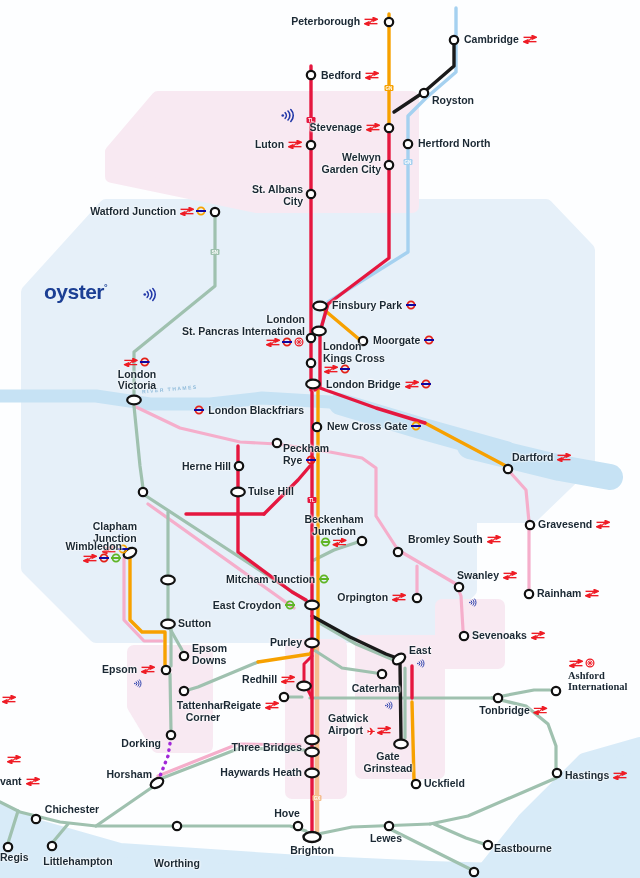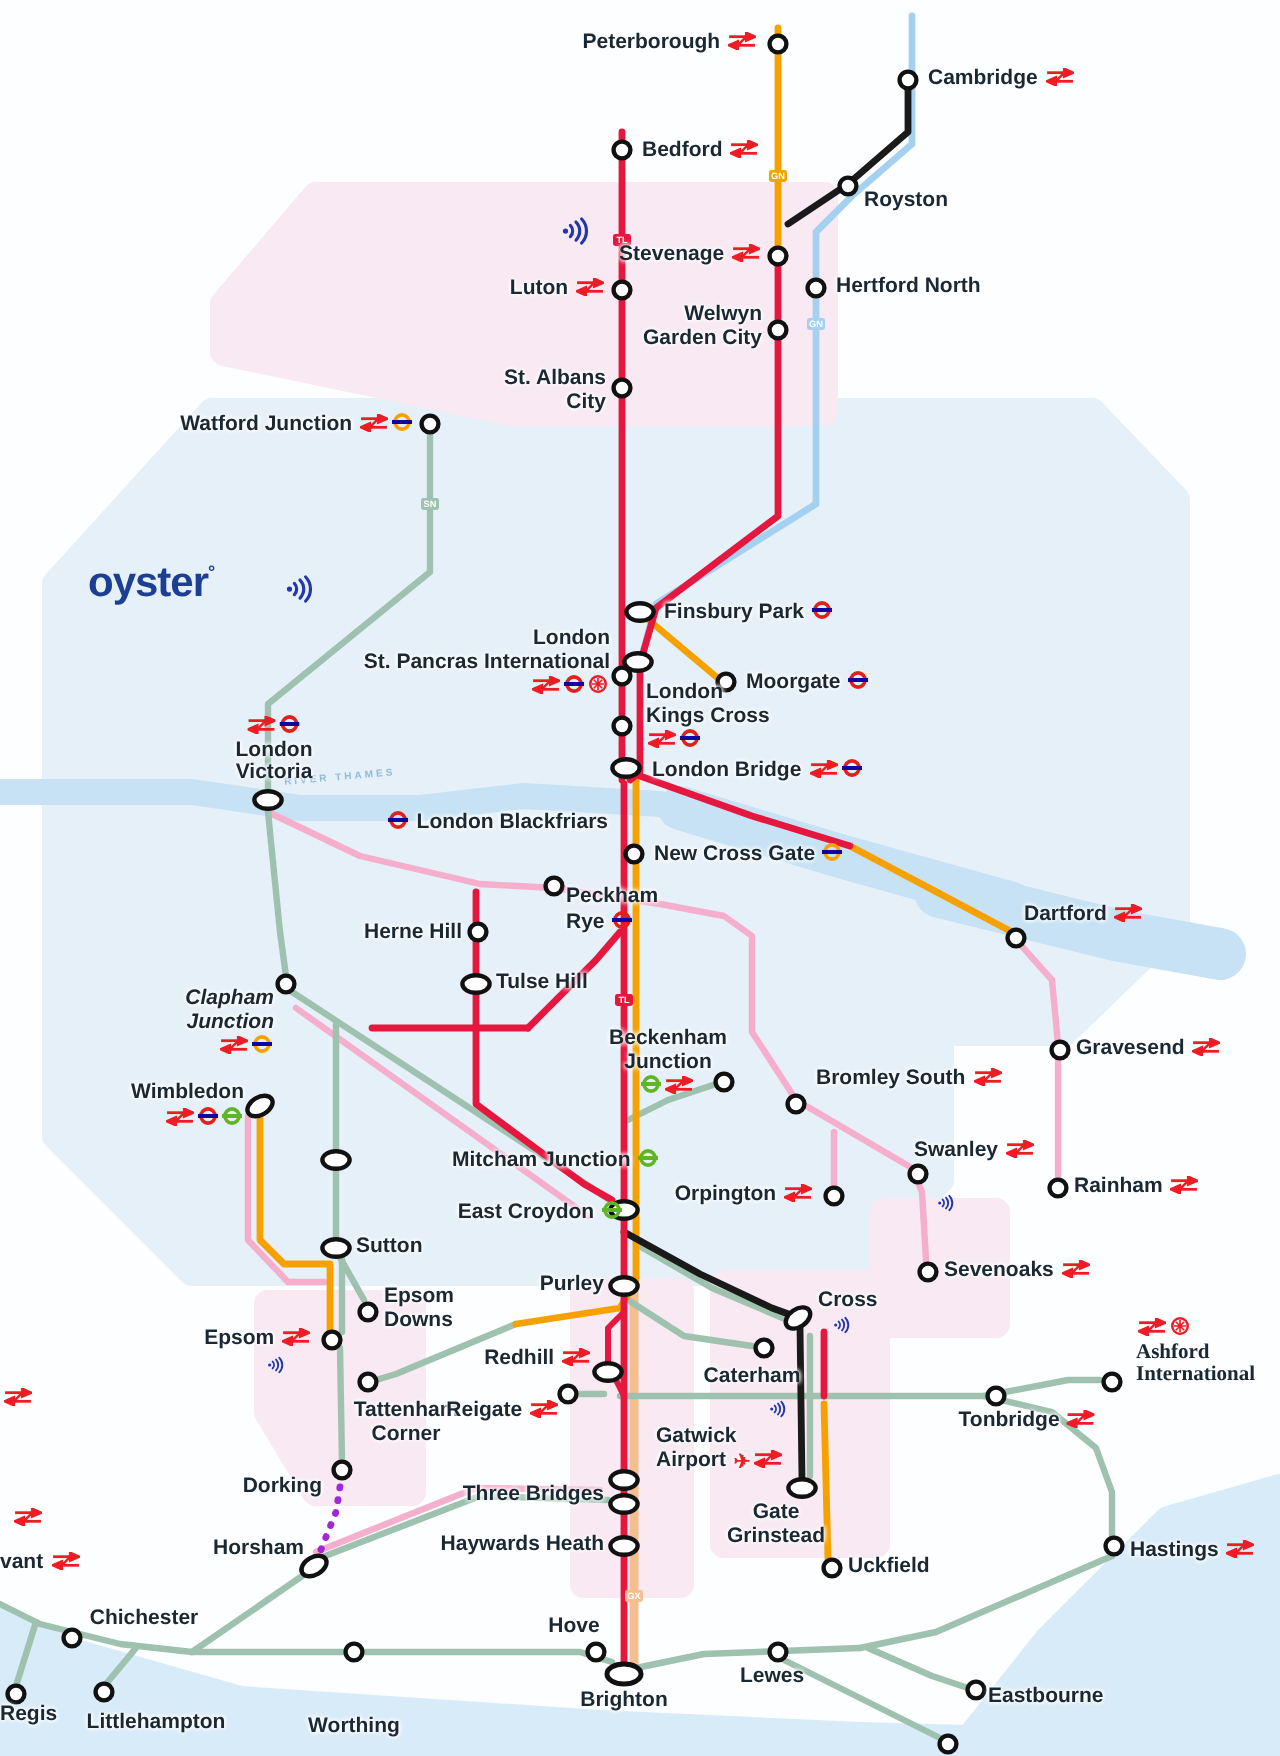--- a/index.html
+++ b/index.html
@@ -378,21 +378,21 @@
             </svg></span><span class="icw"><svg width="14" height="9" viewBox="0 0 26 16">
               <g stroke="#EE1C25" stroke-width="2.6" fill="#EE1C25">
                 <line x1="1" y1="4" x2="17" y2="4"></line>
                 <polygon points="17,0.5 25,4 17,7.5"></polygon>
                 <line x1="25" y1="12" x2="9" y2="12"></line>
                 <polygon points="9,8.5 1,12 9,15.5"></polygon>
                 <line x1="17" y1="4" x2="9" y2="12" stroke-width="2.2"></line>
               </g>
             </svg></span></div>
       </div>
-      <div class="lab" style="top: 494px; right: 503px; text-align: right; font-style: italic;">
+      <div class="lab" style="top: 521px; right: 503px; text-align: center;">
         <div class="row">Clapham</div>
         <div class="row">Junction</div>
         <div class="row"><span class="icw"><svg width="14" height="9" viewBox="0 0 26 16">
               <g stroke="#EE1C25" stroke-width="2.6" fill="#EE1C25">
                 <line x1="1" y1="4" x2="17" y2="4"></line>
                 <polygon points="17,0.5 25,4 17,7.5"></polygon>
                 <line x1="25" y1="12" x2="9" y2="12"></line>
                 <polygon points="9,8.5 1,12 9,15.5"></polygon>
                 <line x1="17" y1="4" x2="9" y2="12" stroke-width="2.2"></line>
               </g>
@@ -418,21 +418,21 @@
               <circle cx="9" cy="9" r="6.4" fill="none" stroke="#5FB526" stroke-width="3.2"></circle>
               <rect x="0" y="7.2" width="18" height="3.6" fill="#5FB526"></rect>
             </svg></span></div>
       </div>
       <div class="lab" style="top: 574px; left: 178px; padding-left: 48px;">
         <div class="row">Mitcham Junction <span class="icw"><svg width="10" height="10" viewBox="0 0 18 18">
               <circle cx="9" cy="9" r="6.4" fill="none" stroke="#5FB526" stroke-width="3.2"></circle>
               <rect x="0" y="7.2" width="18" height="3.6" fill="#5FB526"></rect>
             </svg></span></div>
       </div>
-      <div class="lab" style="top: 600px; right: 328px; text-align: right;">
+      <div class="lab" style="top: 600px; right: 344px; text-align: right;">
         <div class="row">East Croydon <span class="icw"><svg width="10" height="10" viewBox="0 0 18 18">
               <circle cx="9" cy="9" r="6.4" fill="none" stroke="#5FB526" stroke-width="3.2"></circle>
               <rect x="0" y="7.2" width="18" height="3.6" fill="#5FB526"></rect>
             </svg></span></div>
       </div>
       <div class="lab" style="top: 534px; left: 408px;">
         <div class="row">Bromley South <span class="icw"><svg width="14" height="9" viewBox="0 0 26 16">
               <g stroke="#EE1C25" stroke-width="2.6" fill="#EE1C25">
                 <line x1="1" y1="4" x2="17" y2="4"></line>
                 <polygon points="17,0.5 25,4 17,7.5"></polygon>
@@ -516,21 +516,21 @@
             </svg></span></div>
       </div>
       <div class="lab" style="top: 700px; left: 203px; transform: translateX(-50%); text-align: center;">
         <div class="row">Tattenham</div>
         <div class="row">Corner</div>
       </div>
       <div class="lab" style="top: 637px; right: 338px; text-align: right;">
         <div class="row">Purley</div>
       </div>
       <div class="lab" style="top: 645px; left: 409px;">
-        <div class="row">Cross</div>
+        <div class="row">East</div>
       </div>
       <div class="lab" style="top: 683px; left: 376px; transform: translateX(-50%); text-align: center;">
         <div class="row">Caterham</div>
       </div>
       <div class="lab" style="top: 674px; right: 344px; text-align: right;">
         <div class="row">Redhill <span class="icw"><svg width="14" height="9" viewBox="0 0 26 16">
               <g stroke="#EE1C25" stroke-width="2.6" fill="#EE1C25">
                 <line x1="1" y1="4" x2="17" y2="4"></line>
                 <polygon points="17,0.5 25,4 17,7.5"></polygon>
                 <line x1="25" y1="12" x2="9" y2="12"></line>

